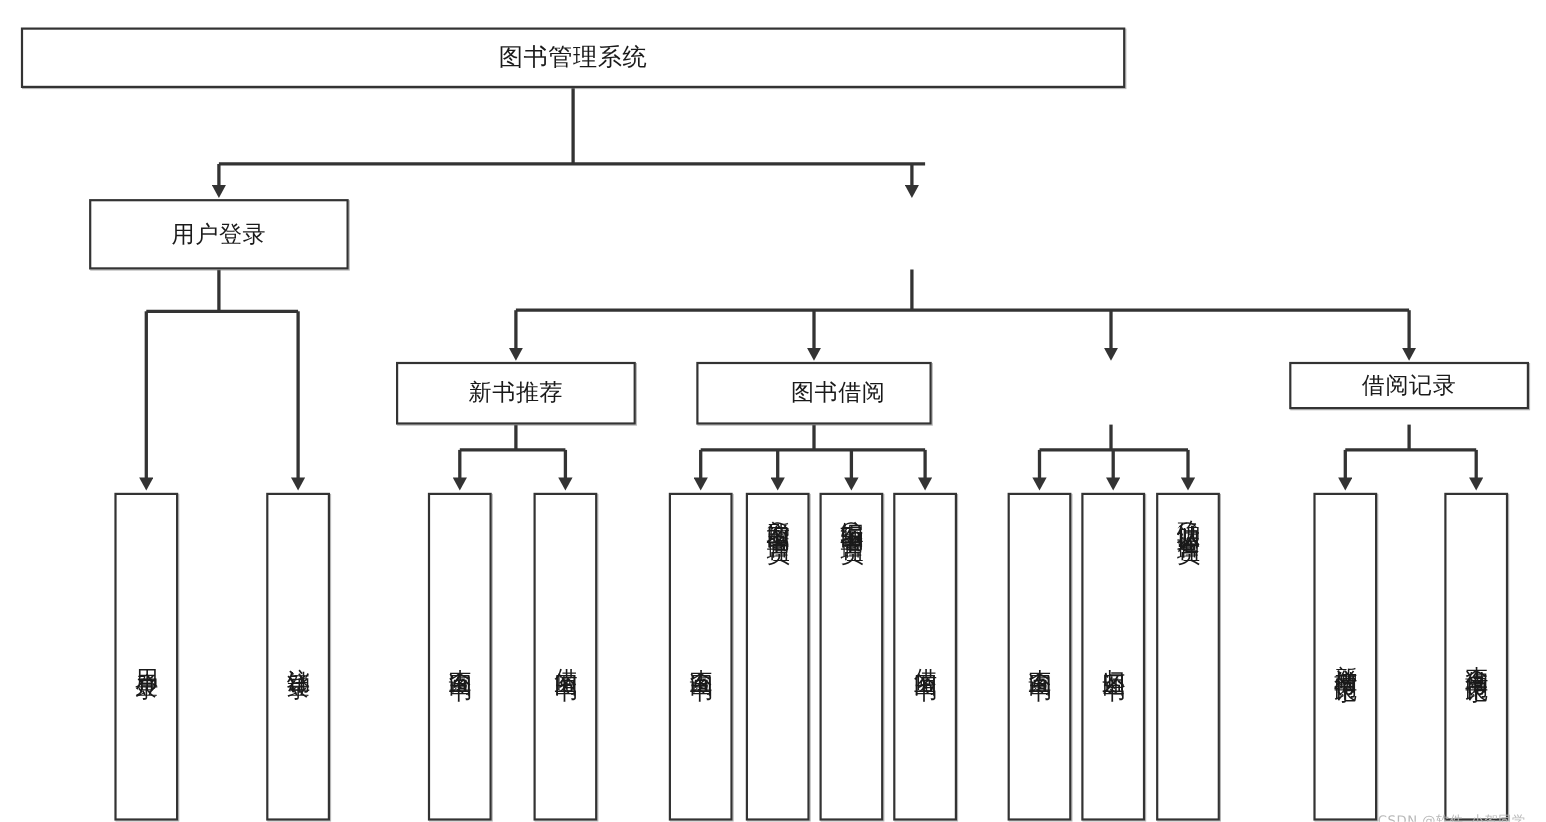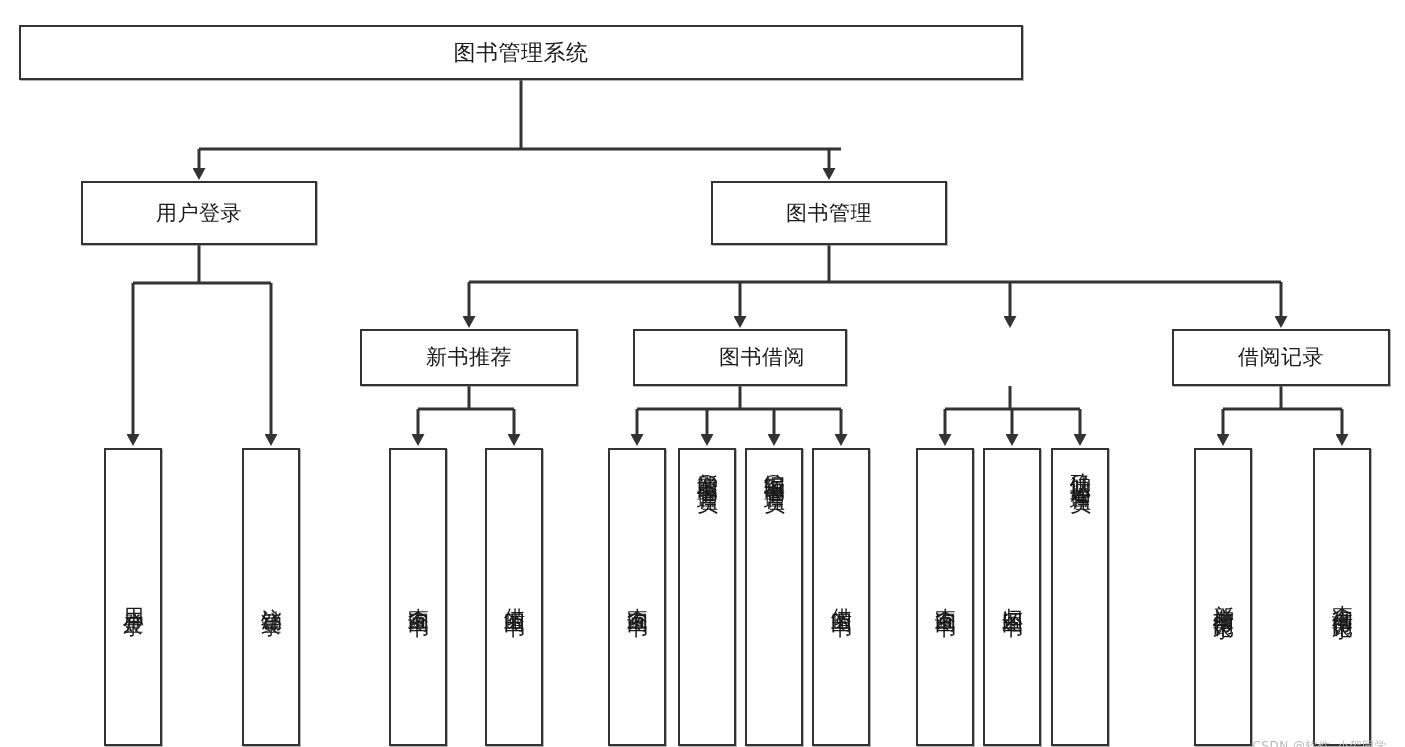--- a/index.html
+++ b/index.html
@@ -121,31 +121,28 @@
     </g>
   </svg>
 
   <div class="node h root" style="left:19px;top:14px;width:1004px;height:55px;">
     <span class="label">图书管理系统</span>
   </div>
 
   <div class="node h" style="left:81px;top:170px;width:236px;height:64px;">
     <span class="label">用户登录</span>
   </div>
-  <div class="node h" style="left:711px;top:170px;width:236px;height:64px;">
-    <span class="label">图书管理</span>
-  </div>
 
   <div class="node h" style="left:360px;top:318px;width:218px;height:57px;">
     <span class="label">新书推荐</span>
   </div>
   <div class="node h" style="left:633px;top:318px;width:214px;height:57px;padding-left:44px;">
     <span class="label">图书借阅</span>
   </div>
-  <div class="node h" style="left:1172px;top:318px;width:218px;height:57px;">
+  <div class="node h" style="left:1172px;top:318px;width:218px;height:43px;">
     <span class="label">借阅记录</span>
   </div>
 
   <div class="node v mid" style="left:104px;top:437px;width:58px;height:298px;">
     <span class="label">用户登录</span>
   </div>
   <div class="node v mid" style="left:242px;top:437px;width:58px;height:298px;">
     <span class="label">注销登录</span>
   </div>
 

